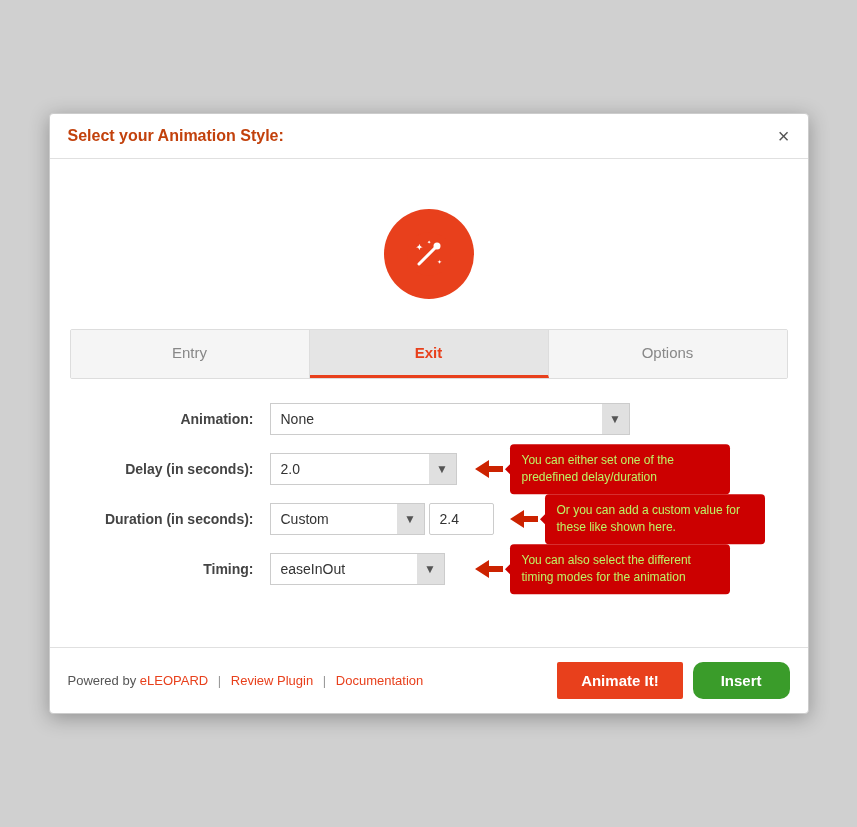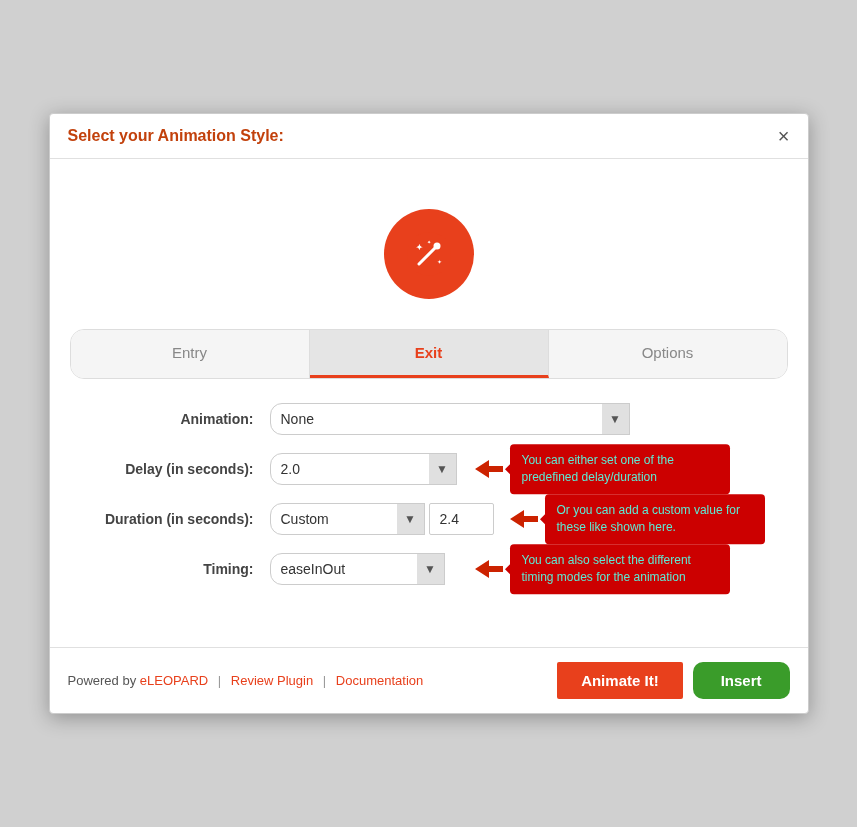--- a/index.html
+++ b/index.html
@@ -56,21 +56,21 @@
       display: flex;
       justify-content: center;
       align-items: center;
       color: #fff;
       font-size: 36px;
     }
     
     .tabs {
       display: flex;
       border: 1px solid #ddd;
-      border-radius: 14px;
+      border-radius: 2px;
       margin-bottom: 24px;
       overflow: hidden;
     }
     .tab {
       flex: 1;
       padding: 14px 0;
       text-align: center;
       cursor: pointer;
       font-size: 15px;
       color: #888;
@@ -108,21 +108,21 @@
       position: relative;
     }
     .form-select {
       appearance: none;
       -webkit-appearance: none;
       border: 1px solid #ccc;
       padding: 7px 30px 7px 10px;
       font-size: 14px;
       color: #333;
       background: #fff;
-      border-radius: 12px;
+      border-radius: 0;
       cursor: pointer;
       width: 175px;
     }
     .select-arrow {
       position: absolute;
       right: 0;
       top: 0;
       bottom: 0;
       width: 28px;
       background: #e0e0e0;
@@ -152,21 +152,21 @@
       font-size: 14px;
       width: 65px;
       margin-left: 0;
       border-radius: 2px;
       color: #333;
     }
     
     .tooltip-box {
       position: absolute;
       background: #cc0000;
-      color: #5eead4;
+      color: #bef264;
       font-size: 12px;
       padding: 8px 12px;
       border-radius: 4px;
       line-height: 1.4;
       width: 220px;
       z-index: 10;
     }
     .tooltip-box::before {
       content: '';
       position: absolute;

